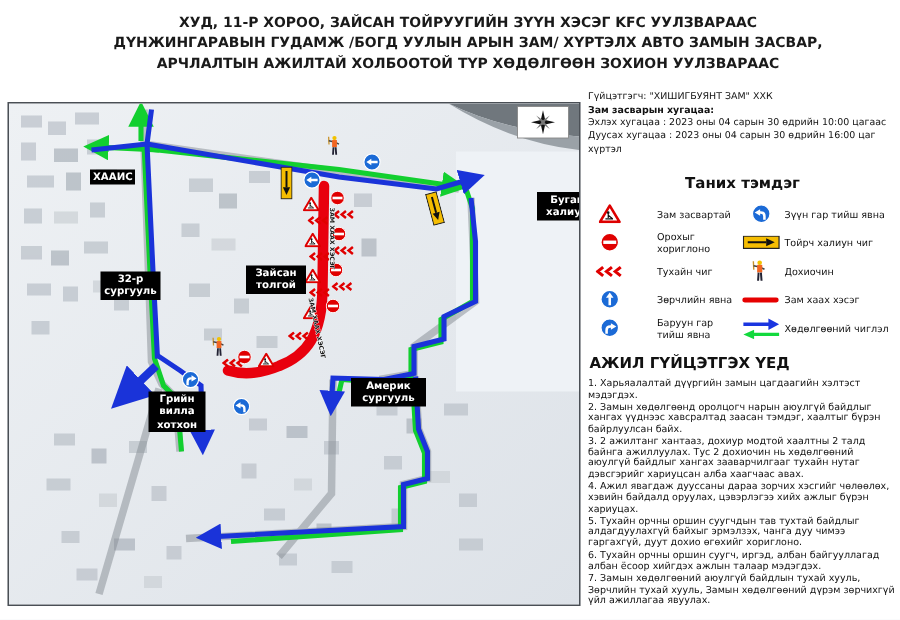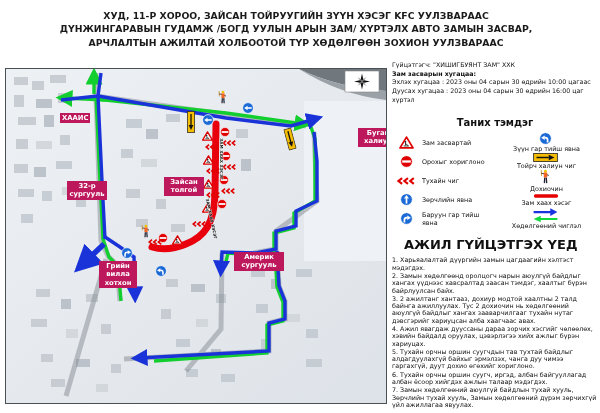--- a/index.html
+++ b/index.html
@@ -1,37 +1,37 @@
 <!DOCTYPE html>
 <html><head>
 <meta charset="utf-8">
 <style>
   html,body{margin:0;padding:0;background:#fff;}
   .page{position:relative;width:600px;height:413px;background:#fff;overflow:hidden;
         font-family:"DejaVu Sans","Liberation Sans",sans-serif;color:#111;}
-  .title{position:absolute;top:9px;left:46px;width:500px;text-align:center;
+  .title{position:absolute;top:9px;left:62px;width:500px;text-align:center;
          font-weight:bold;font-size:9.3px;line-height:1.45;color:#1a1a1a;}
   
   .map-wrap{position:absolute;left:5px;top:68px;width:382px;height:336px;
             border:1px solid #4a4f55;box-sizing:border-box;overflow:hidden;background:#e7ebef;}
   .map-svg{position:absolute;left:0;top:0;}
-  .maplabel{position:absolute;background:#be185d;color:#fff;font-weight:bold;font-size:6.8px;
+  .maplabel{position:absolute;background:#000000;color:#fff;font-weight:bold;font-size:6.8px;
             line-height:1.22;text-align:center;padding:1px 2px;}
   
   .panel{position:absolute;left:392px;top:61px;width:206px;}
   .info-line{font-size:6.3px;line-height:1.38;}
   .info-bold{font-weight:bold;}
   .legend-title{text-align:center;font-weight:bold;font-size:10px;margin:13px 0 5px 0;}
   .lrow{display:flex;align-items:center;height:19px;}
   .lcell{display:flex;align-items:center;}
-  .lcell.left{width:101px;}
-  .lcell.right{width:105px;flex-direction:column;}
+  .lcell.left{width:101px;gap:16px;}
+  .lcell.right{width:105px;}
   .icon-box{width:28px;flex:none;display:flex;justify-content:center;align-items:center;}
   .llabel{font-size:6.4px;flex:1;padding-left:2px;}
-  .work-title{font-weight:bold;font-size:13px;margin:9px 0 4px 12px;}
+  .work-title{font-weight:bold;font-size:10px;margin:9px 0 4px 1px;}
   .work-item{font-size:6.35px;line-height:1.15;margin:0 0 1px 0;}
 </style>
 </head>
 <body>
 
 <svg width="0" height="0" style="position:absolute">
   <defs>
     <symbol id="sym-warn" viewBox="0 0 20 18">
       <path d="M10 1.5 L19 16.5 L1 16.5 Z" fill="#fff" stroke="#dd0000" stroke-width="2.4" stroke-linejoin="round"></path>
       <circle cx="8.6" cy="8" r="1.2" fill="#111"></circle>

